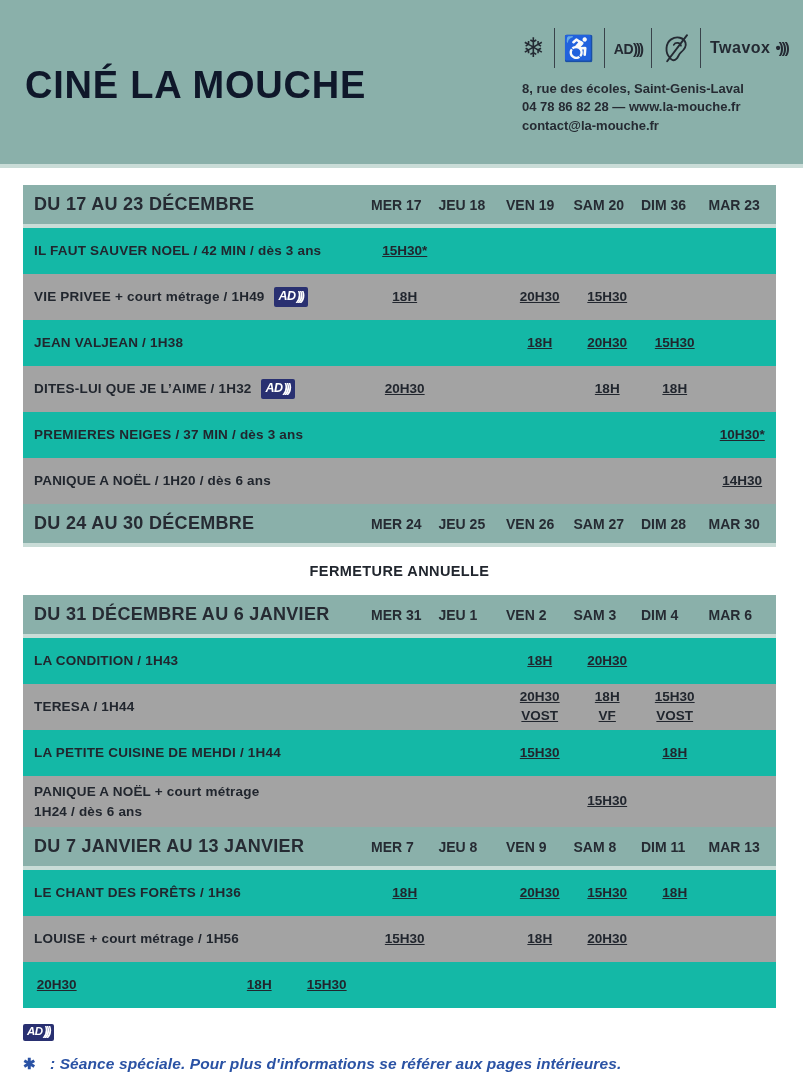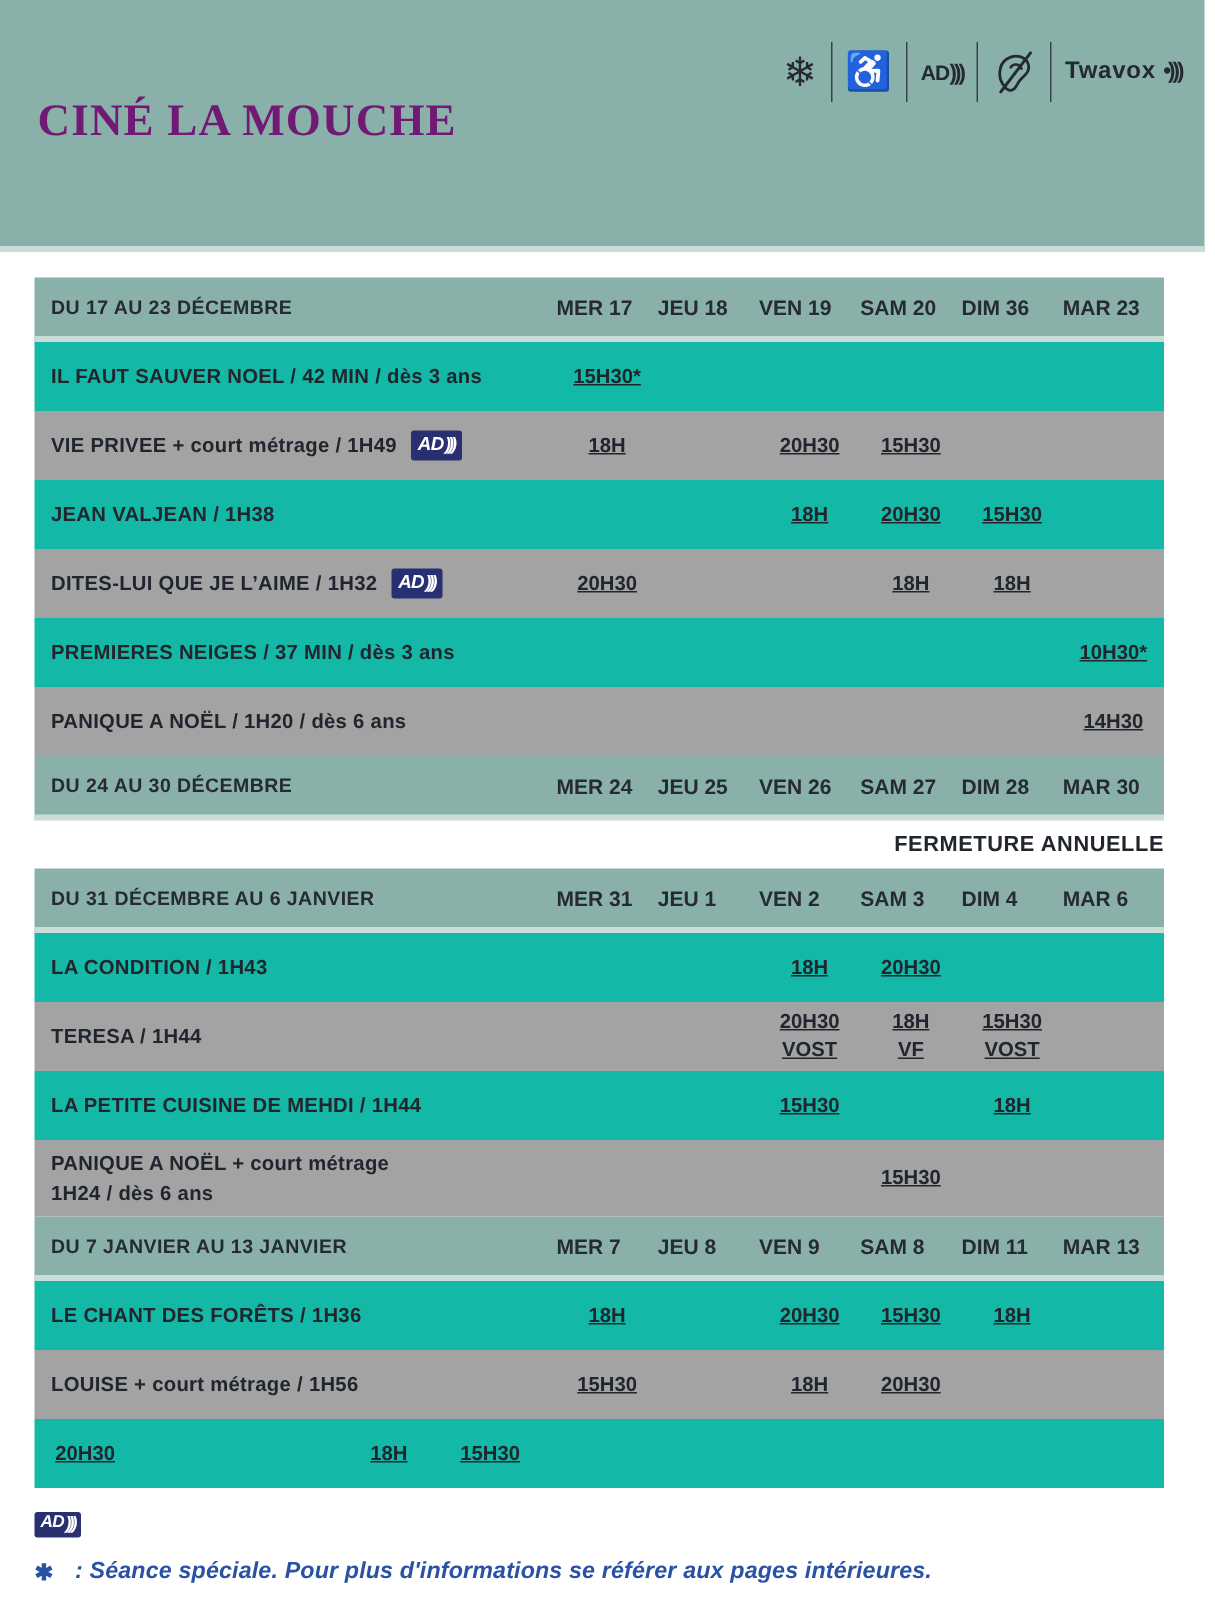--- a/index.html
+++ b/index.html
@@ -8,53 +8,53 @@
     font-family:"Liberation Sans", sans-serif; color:#242a33;
     -webkit-font-smoothing:antialiased;
   }
   
   .header {
     position:relative; height:164px; margin-right:7px;
     background:#8ab0aa; border-bottom:4px solid #c9dcd7;
   }
   .brand-title {
     position:absolute; left:25px; top:64px;
-    font-size:30px; font-weight:800; letter-spacing:0.8px; color:#701a75;font-family:Liberation Serif, serif;
+    font-size:38px; font-weight:800; letter-spacing:0.8px; color:#0f172a;
   }
   .header-right { position:absolute; left:522px; top:26px; width:268px; }
   .icon-strip { display:flex; align-items:center; height:44px; color:#242a33; }
   .icon-strip .sep { width:1px; height:40px; background:#39424a; margin:0 9px; flex:none; }
   .glyph-snow { font-size:27px; line-height:1; }
   .glyph-wheel { font-size:25px; line-height:1; }
   .ad-glyph { font-weight:800; font-size:14px; letter-spacing:-0.5px; white-space:nowrap; }
   .ad-glyph .w { font-size:15px; letter-spacing:-2px; }
   .twavox { font-weight:700; font-size:16px; letter-spacing:0.5px; white-space:nowrap; }
   .twavox .w { font-weight:700; letter-spacing:-2px; font-size:15px; }
   .address { margin-top:10px; font-size:13px; font-weight:700; color:#262b33; line-height:1.42; }
   
   .schedule { margin:17px 34px 0 23px; }
   .section-bar {
     display:flex; align-items:center; height:39px;
     background:#8ab0aa; border-bottom:4px solid #c9dcd7;
   }
-  .bar-label { flex:1; padding-left:11px; font-size:13px; font-weight:800; letter-spacing:0.3px; color:#262b33; }
+  .bar-label { flex:1; padding-left:11px; font-size:18px; font-weight:800; letter-spacing:0.3px; color:#262b33; }
   .daycell { width:67.5px; flex:none; text-align:left; font-size:14px; font-weight:800; color:#262b33; }
   .movie-row { display:flex; align-items:center; min-height:46px; background:#14b8a6; }
   .movie-row.gray { background:#a3a3a3; }
   .cell-title {
     flex:1; padding:6px 4px 6px 11px; font-size:13.5px; font-weight:700;
     letter-spacing:0.2px; color:#21262e; display:flex; align-items:center; gap:9px;
   }
   .cell-title .lines span { display:block; line-height:1.45; }
   .timecell {
     width:67.5px; flex:none; text-align:center;
     font-size:13.5px; font-weight:700; color:#21262e; line-height:1.4;
   }
   .timecell span { display:block;text-decoration:underline; }
-  .notice-row { display:flex; align-items:center; justify-content:flex-end; height:32px; background:#ffffff; }
+  .notice-row { display:flex; align-items:center; justify-content:center; height:48px; background:#ffffff; }
   .notice-text { font-size:14.5px; font-weight:800; letter-spacing:0.4px; color:#21262e; }
   
   .ad-badge {
     display:inline-flex; align-items:center; flex:none;
     background:#293071; color:#ffffff; border-radius:2px;
     padding:1px 5px 2px 5px; font-style:italic; font-weight:800; font-size:12.5px;
     letter-spacing:-0.5px; line-height:1.3;
   }
   .ad-badge .w { font-size:12px; letter-spacing:-2px; margin-left:1px; }
   .ad-badge.small { font-size:11.5px; padding:0 4px 1px 4px; }
@@ -84,20 +84,25 @@
       <span>
         <svg class="ear" width="30" height="32" viewBox="0 0 34 36">
           <path d="M10 29 C4.5 23.5 5 12.5 11.5 8.2 C18 4 26 6.2 27.8 12.2 C29.2 16.8 26.3 19.8 22.6 23 C20 25.3 19.6 28.2 17.4 30.4 C14.8 33 11.3 31.7 10 29 Z" fill="none" stroke="#242a33" stroke-width="2.1" stroke-linecap="round"></path>
           <path d="M14.5 14.5 C16.3 11.3 21.5 11.6 22.6 15.4" fill="none" stroke="#242a33" stroke-width="2" stroke-linecap="round"></path>
           <path d="M7 33 L29.5 3.5" stroke="#242a33" stroke-width="2.2" stroke-linecap="round"></path>
         </svg>
       </span>
       <span class="sep"></span>
       <span class="twavox"><span>Twavox</span> <span class="w">•)))</span></span>
     </div>
+    <div class="address">
+      <div>8, rue des écoles, Saint-Genis-Laval</div>
+      <div>04 78 86 82 28 — www.la-mouche.fr</div>
+      <div>contact@la-mouche.fr</div>
+    </div>
   </div>
 </div>
 
 <div class="schedule">
     <div class="section-bar">
       <span class="bar-label">DU 17 AU 23 DÉCEMBRE</span>
       <span class="daycell">MER 17</span>
       <span class="daycell">JEU 18</span>
       <span class="daycell">VEN 19</span>
       <span class="daycell">SAM 20</span>

